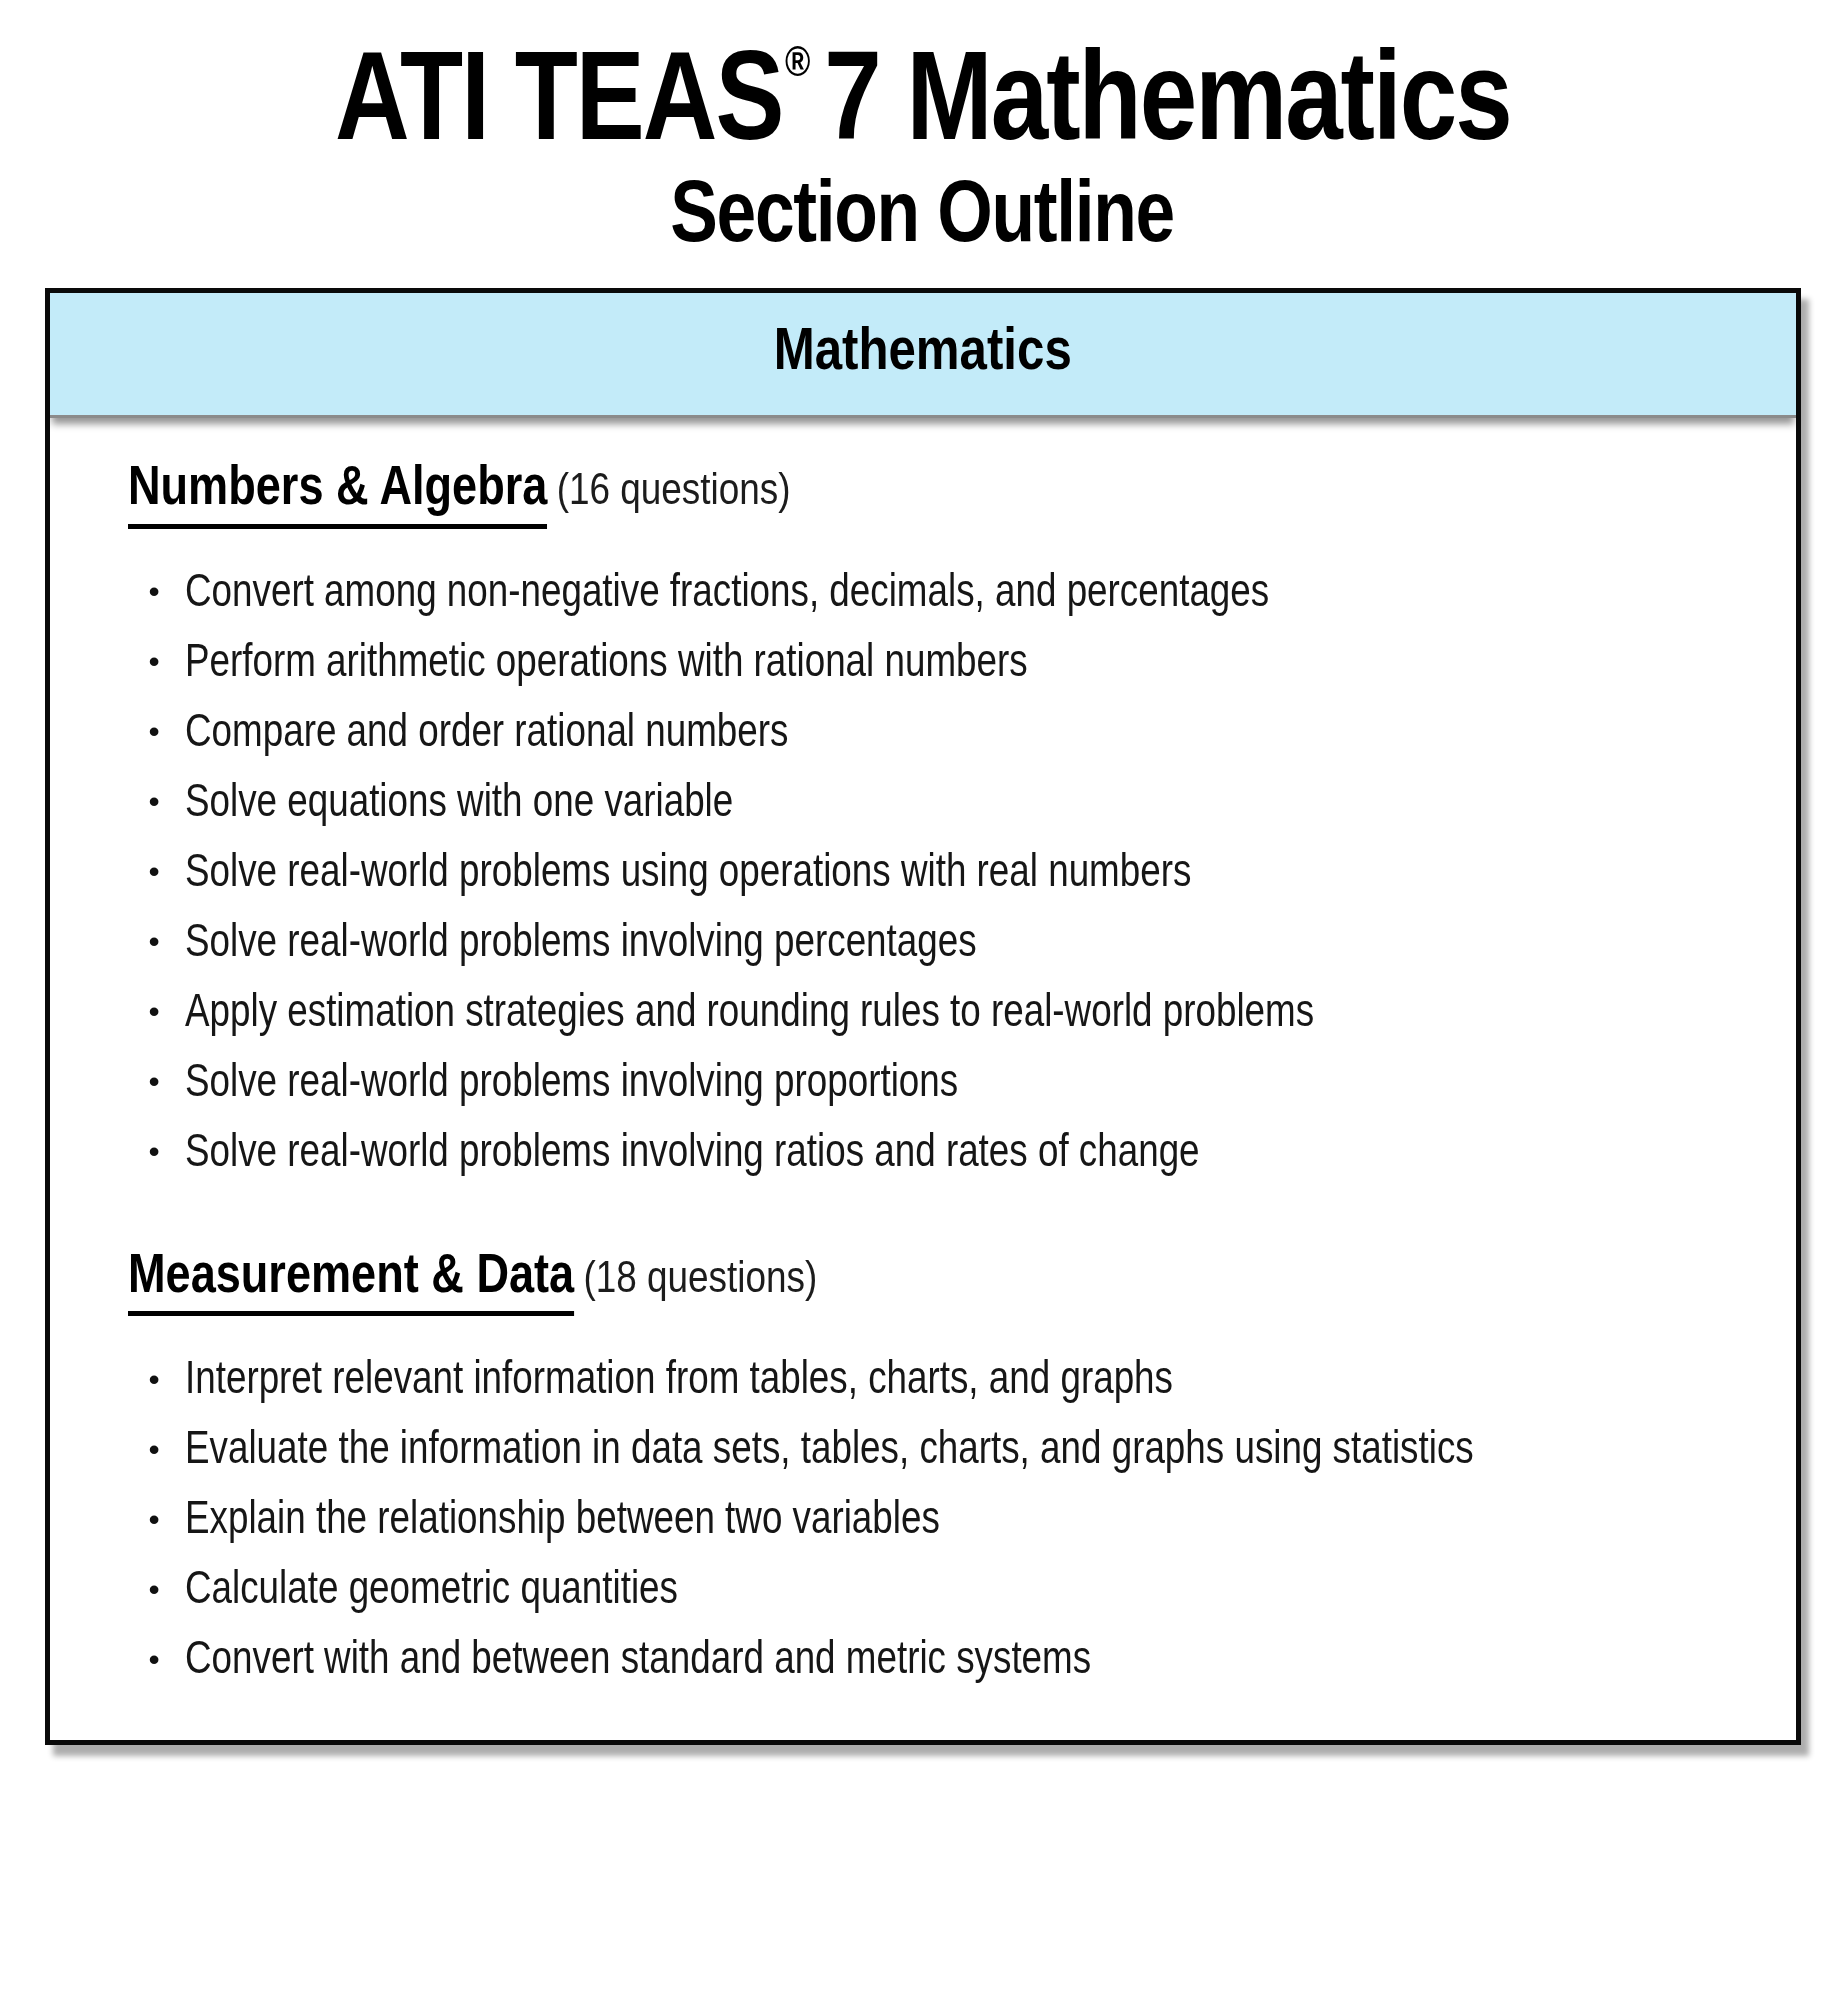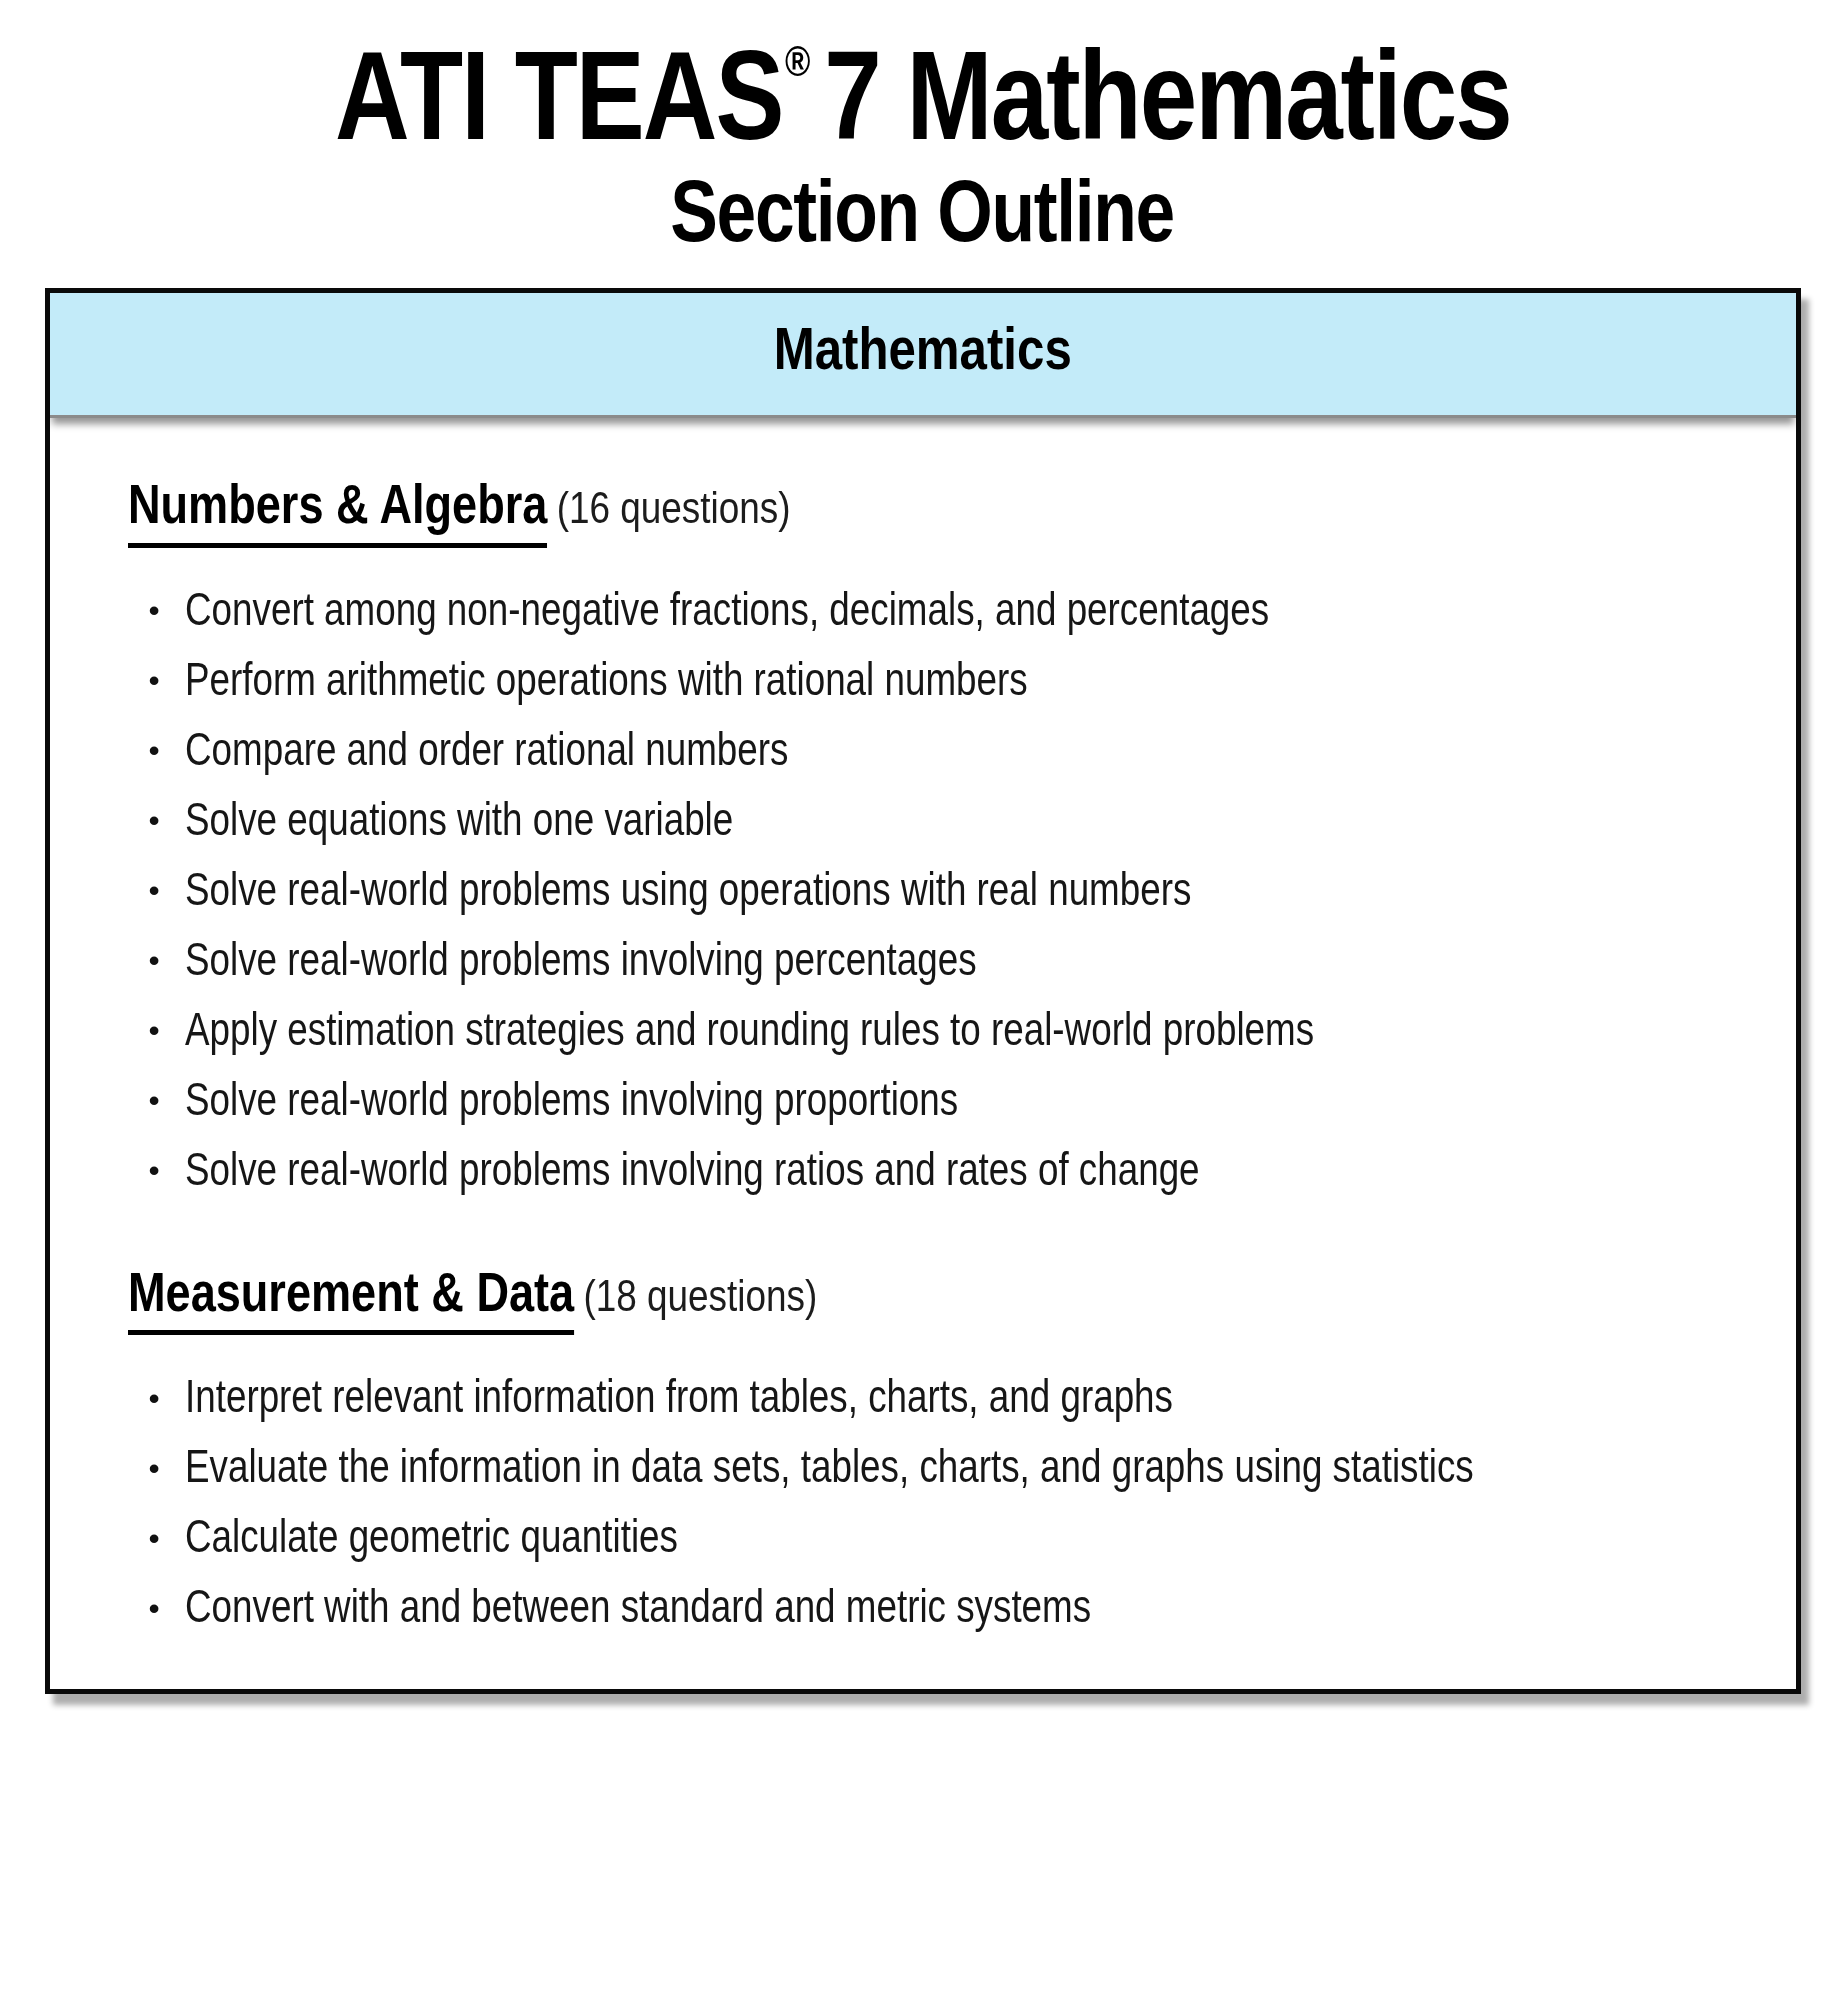--- a/index.html
+++ b/index.html
@@ -27,21 +27,21 @@
   .panel-title .squeeze { display:inline-block; transform:scaleX(0.82); transform-origin:center; }
 
   .meta-row { display:flex; justify-content:center; align-items:center; gap:36px; margin-top:9.7px; }
   .meta-item { display:flex; align-items:center; gap:19.4px; }
   .meta-label { font-size:49px; font-weight:700; display:inline-block;
                 transform:scaleX(0.85); transform-origin:0 50%; white-space:nowrap; }
   .icon-clock  { filter:drop-shadow(3.2px 4px 1.6px rgba(0,0,0,0.28)); }
   .icon-bubble { overflow:visible; filter:drop-shadow(3.2px 4px 1.6px rgba(0,0,0,0.28)); }
 
   
-  .panel-body { padding:54px 24px 42px 78px;text-decoration:underline; }
+  .panel-body { padding:35px 24px 42px 78px;text-decoration:underline; }
   .section-heading { font-size:55px; font-weight:700; white-space:nowrap; }
   .section-heading .squeeze { display:inline-block; transform:scaleX(0.82); transform-origin:0 50%; }
   .section-heading .hd { display:inline-block; border-bottom:5.7px solid #000; padding-bottom:6.5px; }
   .section-heading .qc { font-weight:400; font-size:45px; color:#1c1c1c; margin-left:11.3px; }
   .sec-2 { margin-top:50px; }
 
   ul.bullets { list-style:none; margin:32px 0 0 21px; }
   ul.bullets li { line-height:59px; white-space:nowrap; }
   ul.bullets .dot { display:inline-block; width:36px; font-size:32px; vertical-align:3.2px; color:#111; }
   ul.bullets .txt { display:inline-block; font-size:46px; color:#161616;
@@ -75,19 +75,20 @@
       <li><span class="dot">•</span><span class="txt">Apply estimation strategies and rounding rules to real-world problems</span></li>
       <li><span class="dot">•</span><span class="txt">Solve real-world problems involving proportions</span></li>
       <li><span class="dot">•</span><span class="txt">Solve real-world problems involving ratios and rates of change</span></li>
     </ul>
 
     <h3 class="section-heading sec-2"><span class="squeeze"><span class="hd">Measurement &amp; Data</span><span class="qc">(18 questions)</span></span></h3>
 
     <ul class="bullets">
       <li><span class="dot">•</span><span class="txt">Interpret relevant information from tables, charts, and graphs</span></li>
       <li><span class="dot">•</span><span class="txt">Evaluate the information in data sets, tables, charts, and graphs using statistics</span></li>
+      <li><span class="dot">•</span><span class="txt">Explain the relationship between two variables</span></li>
       <li><span class="dot">•</span><span class="txt">Calculate geometric quantities</span></li>
       <li><span class="dot">•</span><span class="txt">Convert with and between standard and metric systems</span></li>
     </ul>
 
   </div>
 </div>
 
 
 </body></html>

